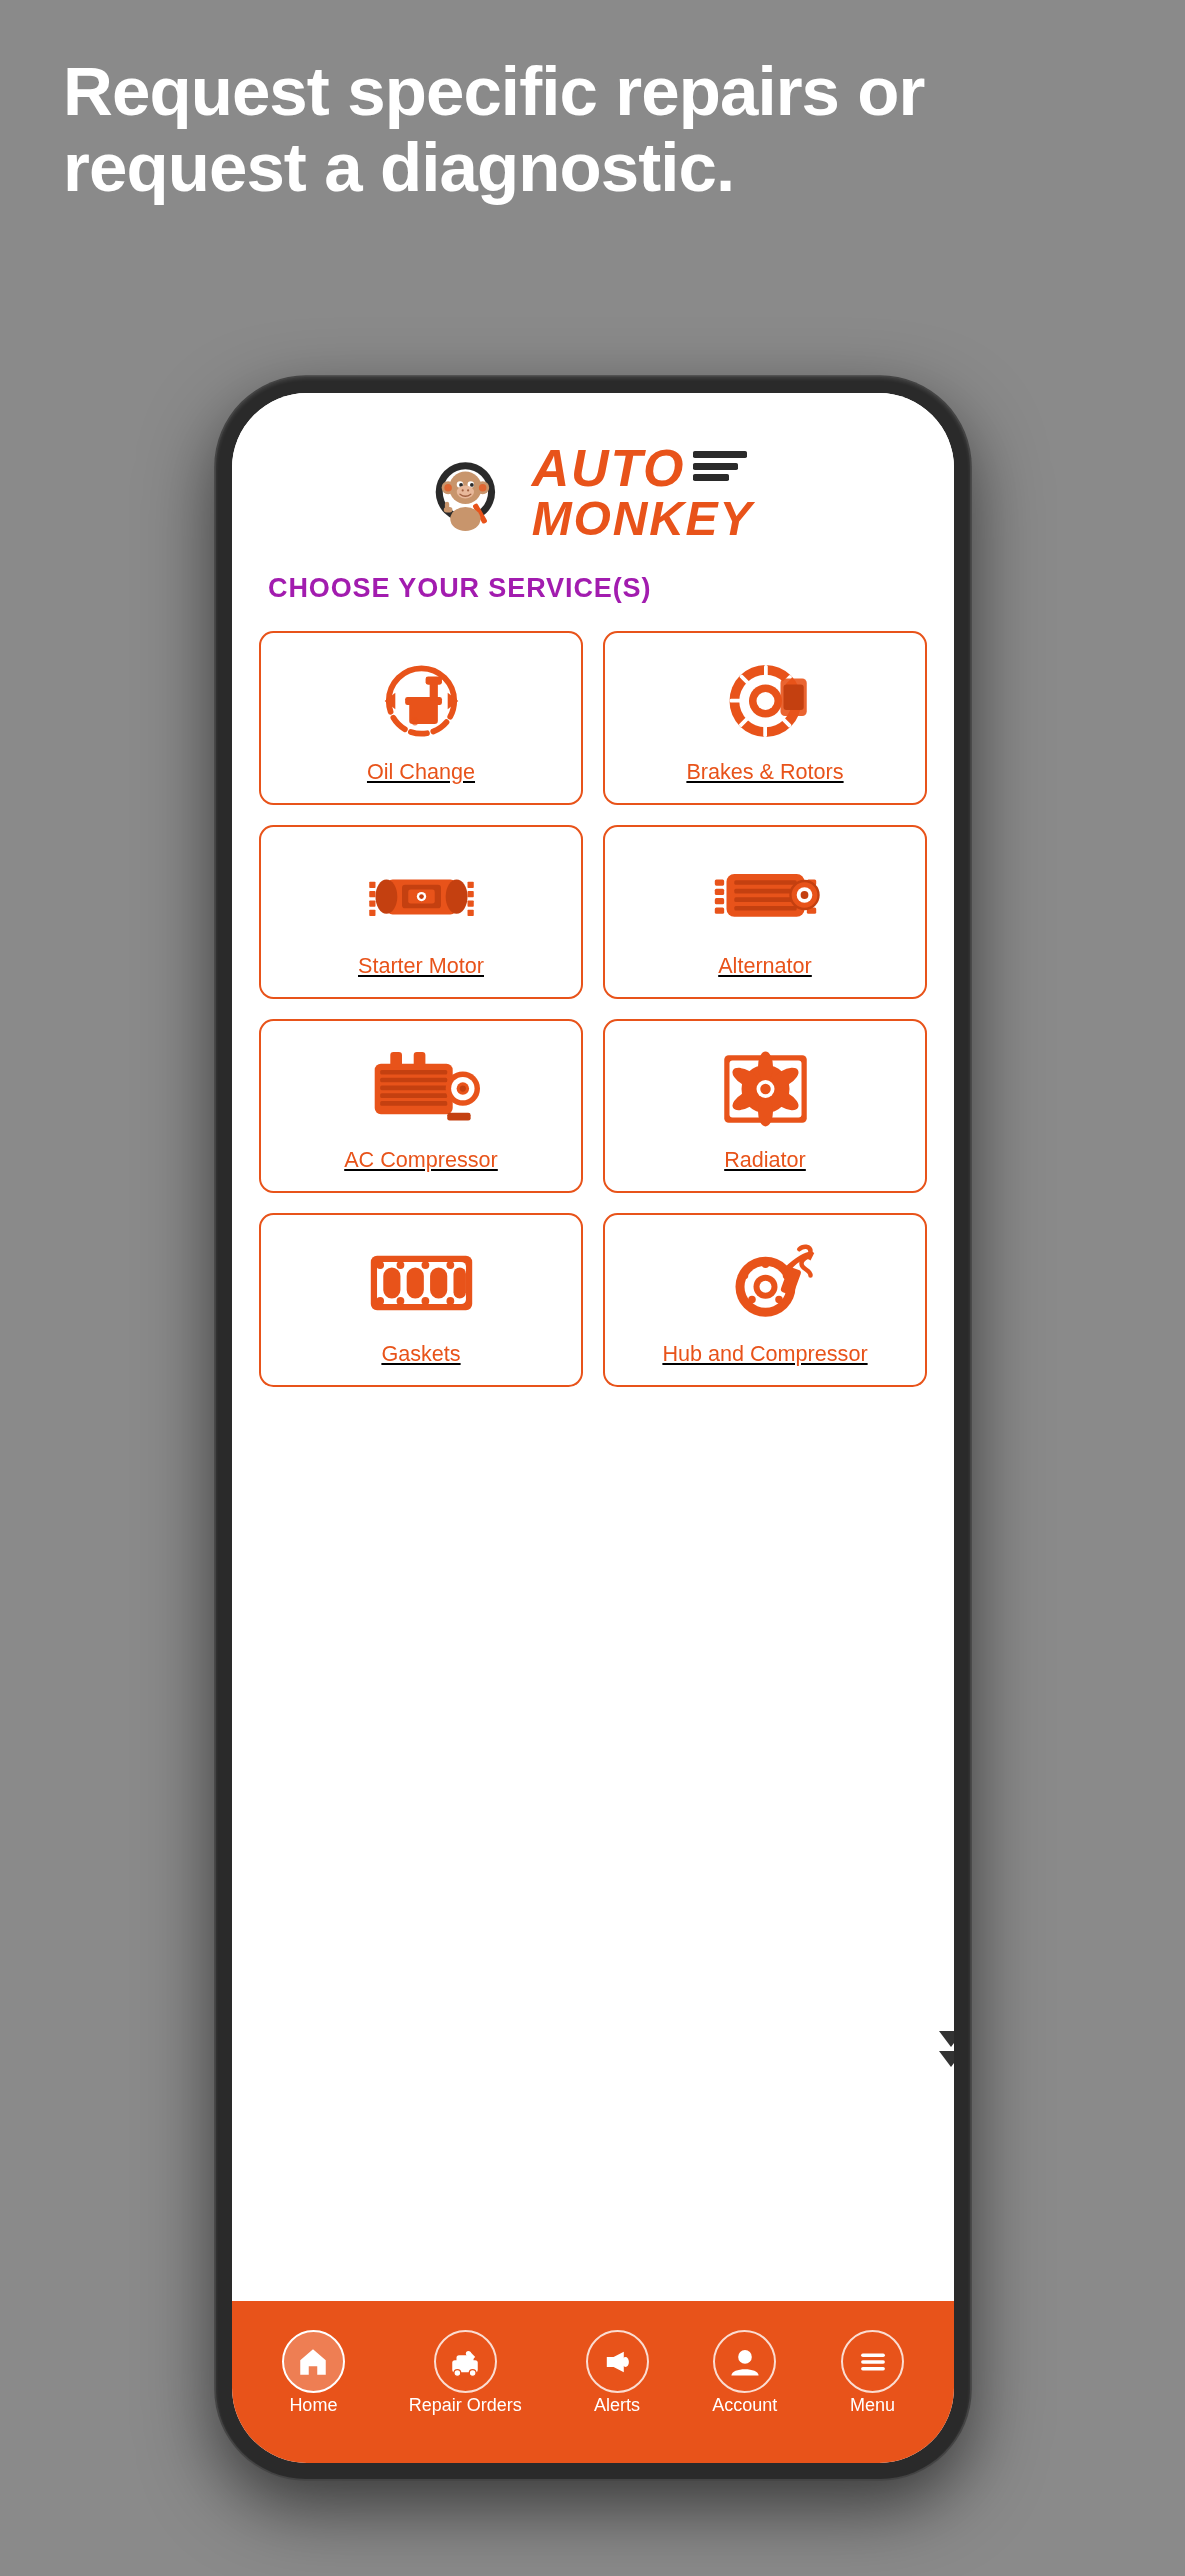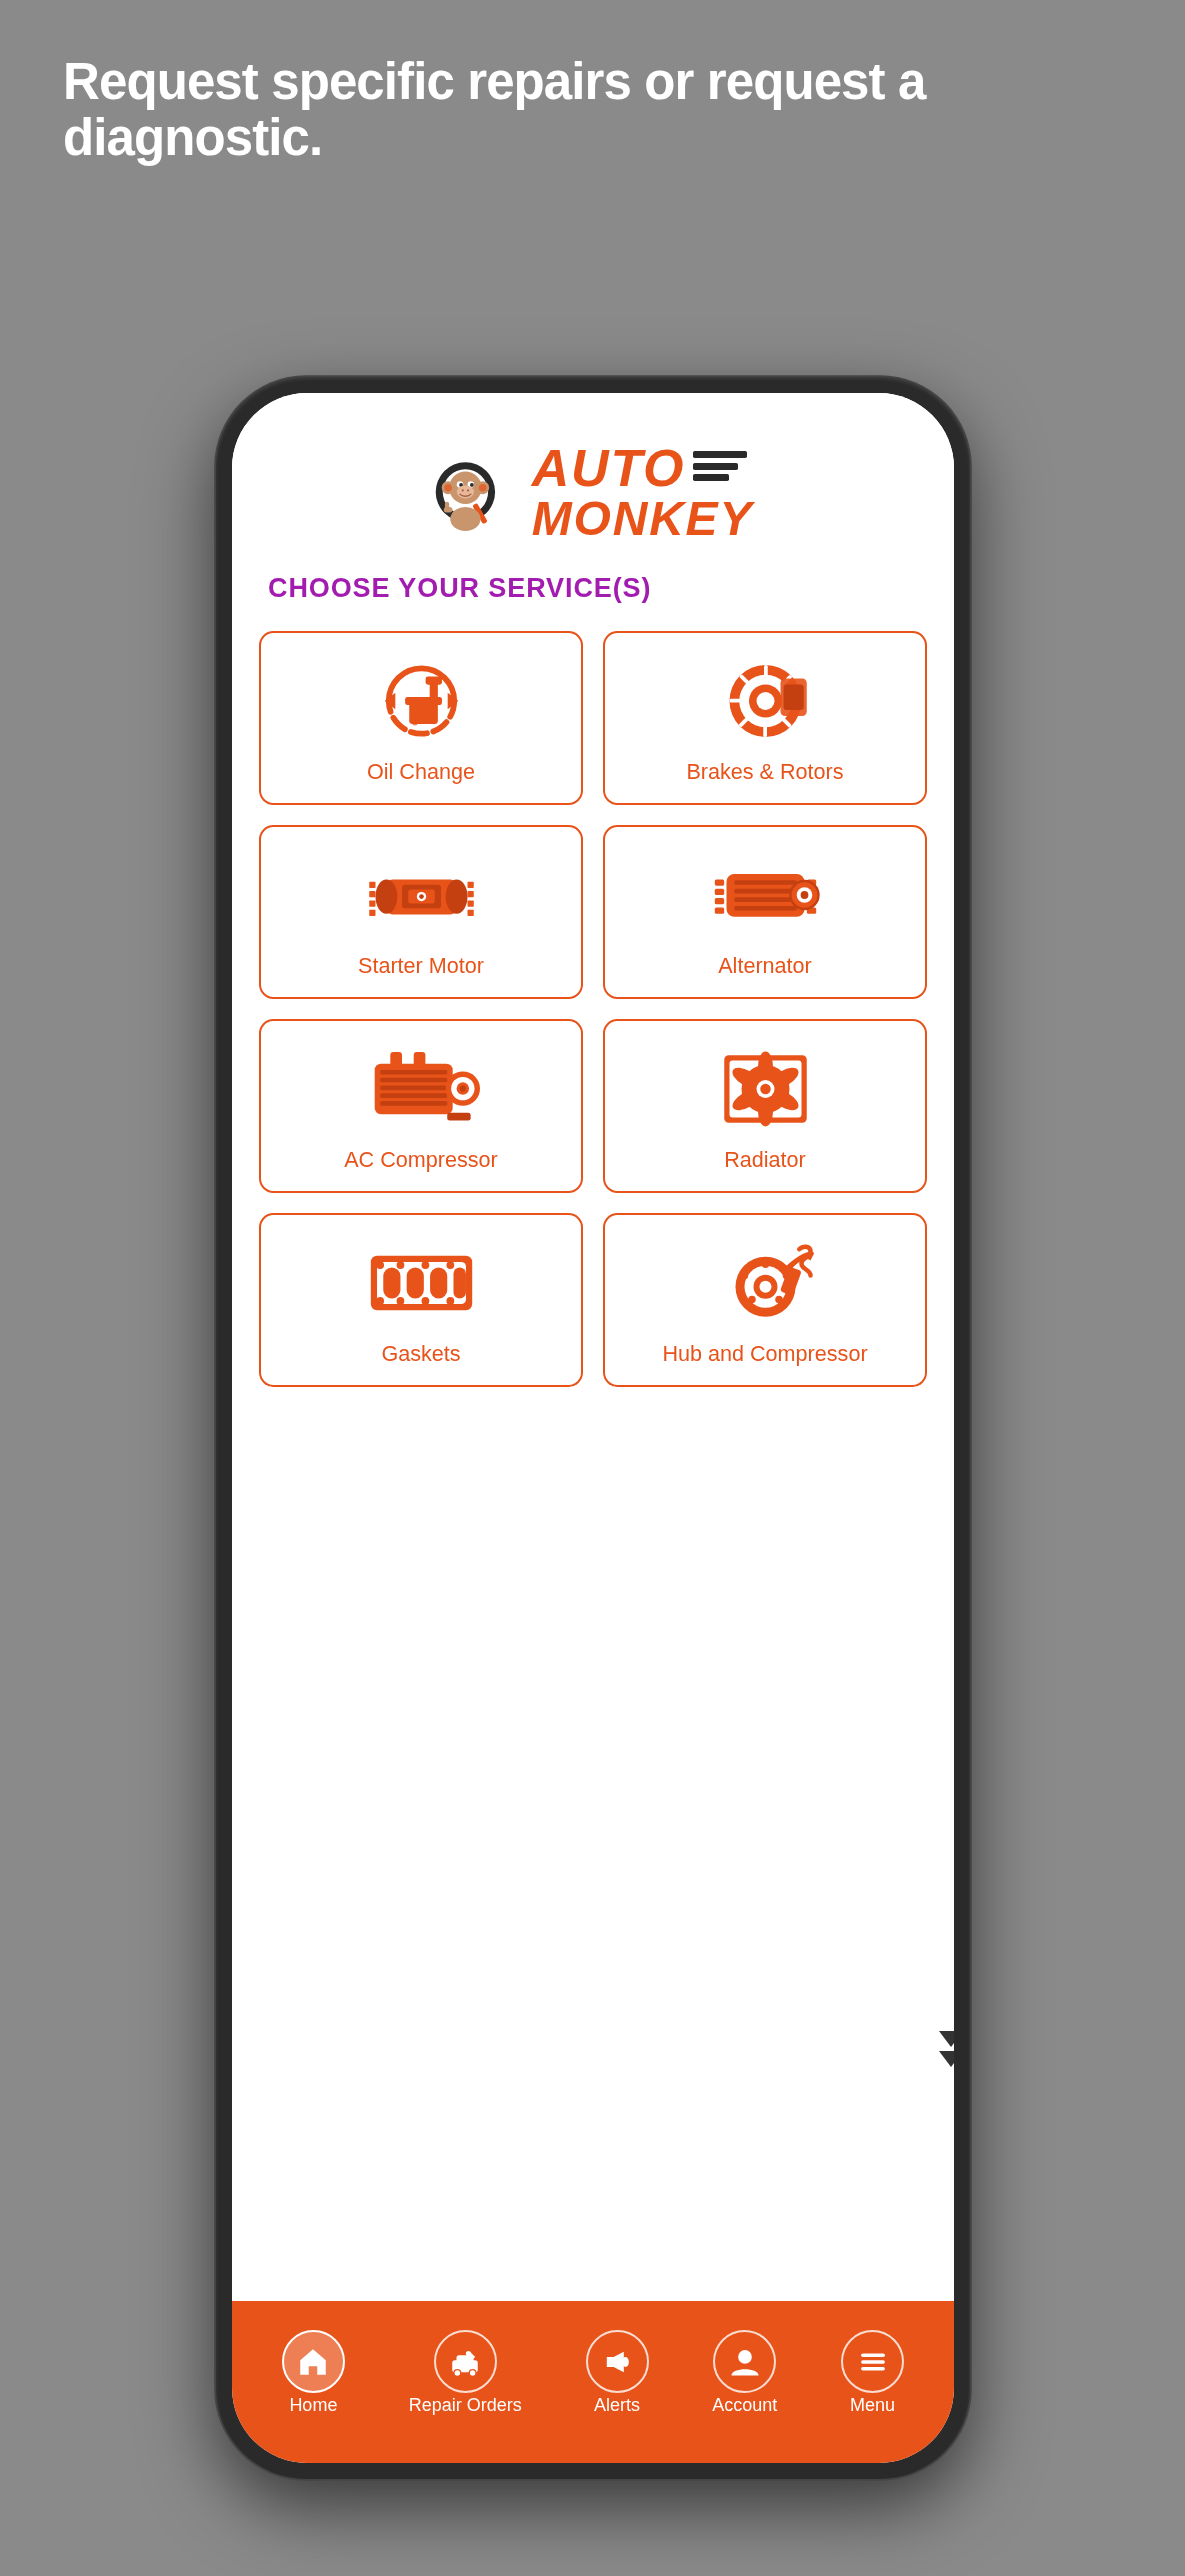--- a/index.html
+++ b/index.html
@@ -11,21 +11,21 @@
       overflow: hidden;
       position: relative;
     }
 
     .hero-text {
       position: absolute;
       top: 54px;
       left: 63px;
       right: 63px;
       color: white;
-      font-size: 51px;
+      font-size: 69px;
       font-weight: 800;
       line-height: 1.1;
       letter-spacing: -0.9px;
     }
 
     .phone-wrapper {
       position: absolute;
       top: 377px;
       left: 50%;
       transform: translateX(-50%);
@@ -250,21 +250,21 @@
               <div style="width:45px; height:7.2px; background:#2a2a2a; border-radius:1.8px;"></div>
               <div style="width:36px; height:7.2px; background:#2a2a2a; border-radius:1.8px;"></div>
             </div>
           </div>
           <span style="font-size:48px; font-weight:900; color:#e8531a; font-style:italic; letter-spacing:1.8px; margin-top:-7.2px;">MONKEY</span>
         </div>
       </div>
 
       <div class="section-title">CHOOSE YOUR SERVICE(S)</div>
 
-      <div class="services-scroll" style="position:relative;">
+      <div class="services-scroll" style="position:relative;text-decoration:underline;">
         <div class="services-grid">
 
           <div class="service-card">
             <div class="service-icon">
               <svg viewBox="0 0 140 110">
 
                 <rect x="55" y="55" width="35" height="28" rx="4" fill="#e8531a"></rect>
                 <rect x="50" y="50" width="45" height="10" rx="3" fill="#e8531a"></rect>
 
                 <rect x="80" y="30" width="10" height="25" rx="4" fill="#e8531a"></rect>

